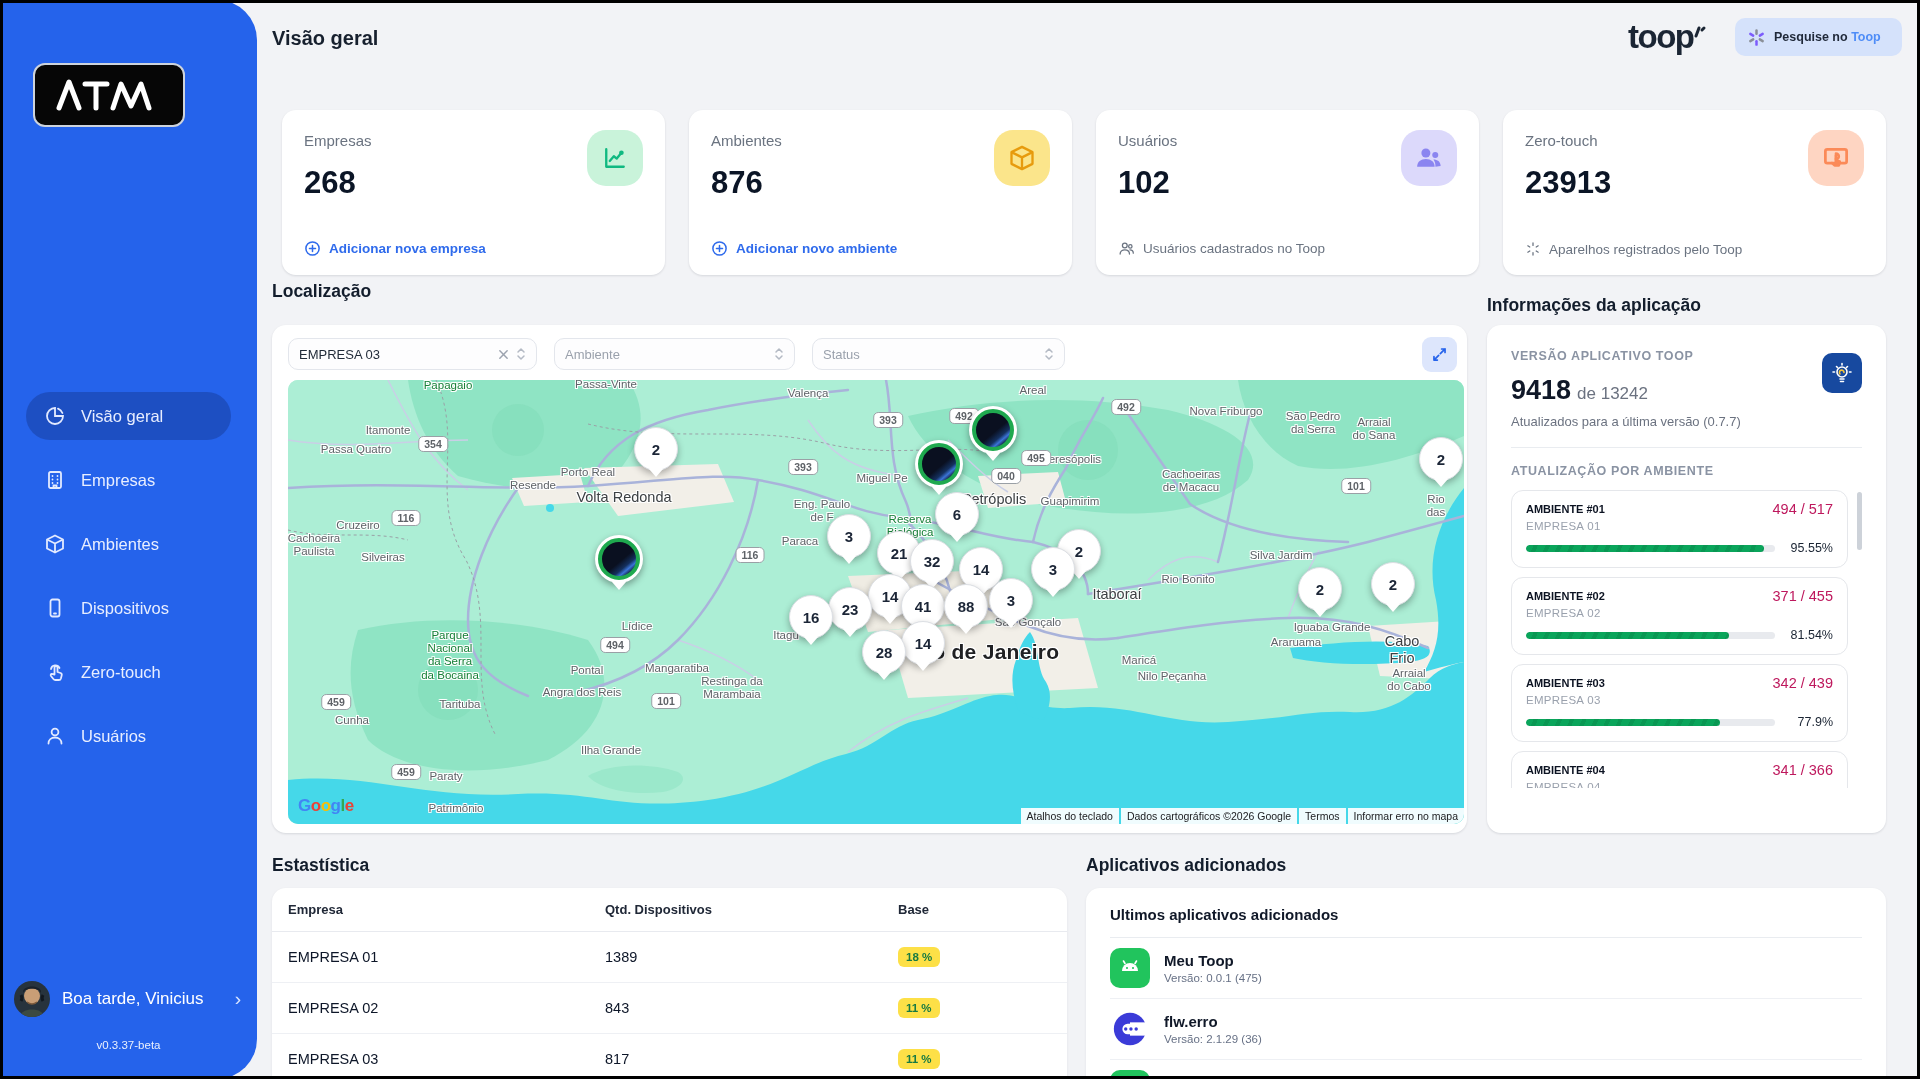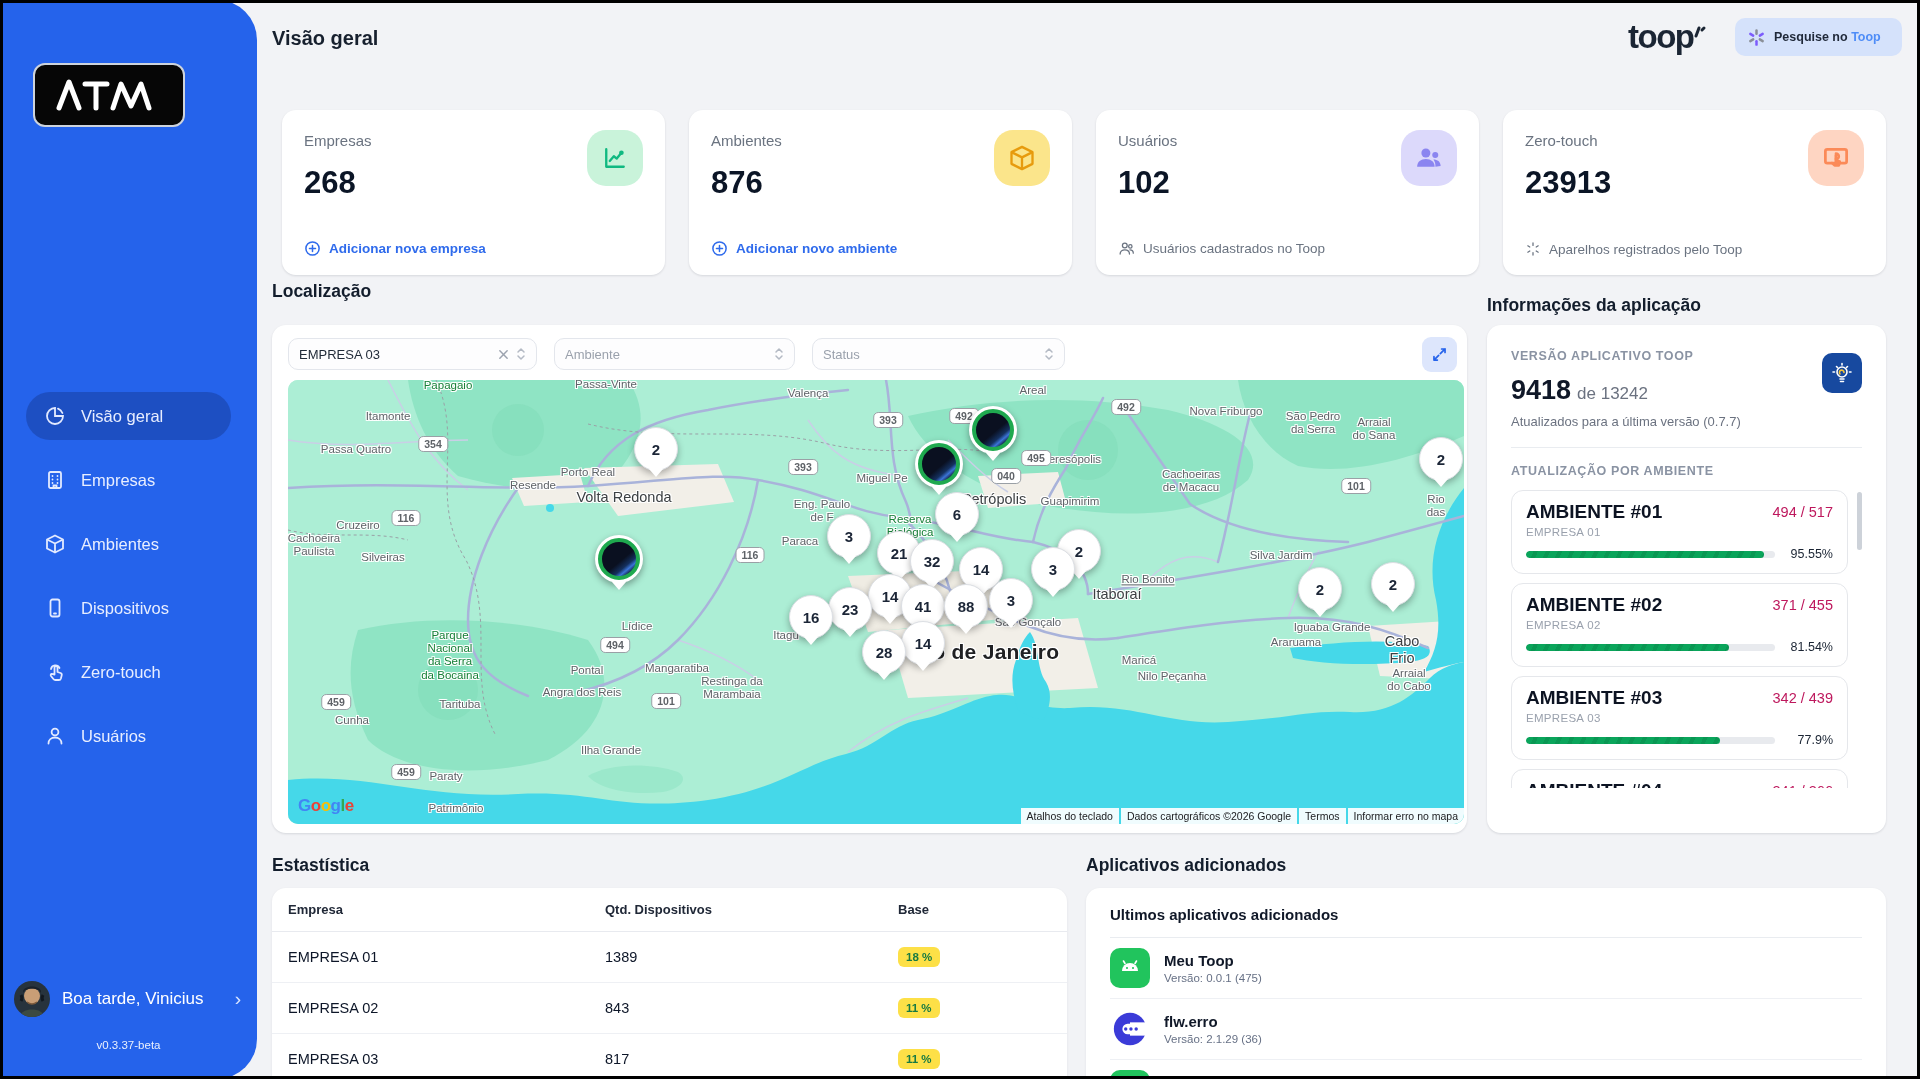--- a/index.html
+++ b/index.html
@@ -84,21 +84,21 @@
   .info-kicker{font-size:12.5px;font-weight:700;color:#8a93a3;letter-spacing:.6px;}
   .info-num{margin-top:12px;font-size:27px;font-weight:800;color:#101828;}
   .info-of{font-size:17px;font-weight:400;color:#6b7280;margin-left:6px;}
   .info-note{margin-top:8px;font-size:13px;color:#6b7280;}
   .bulb{position:absolute;right:24px;top:28px;width:40px;height:40px;border-radius:10px;background:#17499f;
     display:flex;align-items:center;justify-content:center;}
   .info-div{height:1px;background:#e9ecf0;margin:18px 0 16px;}
   .amb-list{position:relative;margin-top:12px;height:298px;overflow:hidden;}
   .amb-item{border:1px solid #e5e7eb;border-radius:12px;padding:10px 14px 12px;margin-bottom:9px;margin-right:14px;}
   .amb-top{display:flex;justify-content:space-between;align-items:center;}
-  .amb-name{font-size:19px;font-weight:700;color:#0c1322;}
+  .amb-name{font-size:11px;font-weight:700;color:#0c1322;}
   .amb-ratio{font-size:14.5px;font-weight:400;color:#be185d;}
   .amb-co{font-size:11.5px;color:#9aa1ad;margin-top:3px;letter-spacing:.3px;}
   .amb-bar{display:flex;align-items:center;gap:10px;margin-top:9px;}
   .track{flex:1;height:7px;border-radius:4px;background:#e8eaee;overflow:hidden;}
   .fill{height:100%;border-radius:4px;background:repeating-linear-gradient(115deg,#0aa55b 0 7px,#099753 7px 11px);}
   .amb-pct{font-size:12.5px;color:#1a2433;min-width:48px;text-align:right;}
   .scrollbar{position:absolute;right:0;top:2px;width:5px;height:58px;border-radius:3px;background:#cdd2d9;cursor:pointer;}
   
   .table-card{position:absolute;left:272px;top:888px;width:795px;height:240px;background:#fff;border-radius:14px 14px 0 0;
     box-shadow:0 1px 3px rgba(16,24,40,.07);overflow:hidden;}
@@ -401,21 +401,21 @@
       </g>
       <g fill="none" stroke="#9aa0a6" stroke-width="1" stroke-dasharray="3 3">
         <path d="M148,0 C176,60 140,120 178,180 C208,240 178,300 208,356"></path>
         <path d="M300,44 C380,64 460,44 540,64 C600,78 660,64 700,72"></path>
         <path d="M0,150 C40,160 80,150 120,160"></path>
       </g>
     </svg>
     <div id="map-overlays">
         <div class="map-label green" style="left: 160px; top: 6px;">Papagaio</div>
         <div class="map-label " style="left: 318px; top: 5px;">Passa-Vinte</div>
-        <div class="map-label " style="left: 100px; top: 37px;">Itamonte</div>
+        <div class="map-label " style="left: 100px; top: 51px;">Itamonte</div>
         <div class="map-label " style="left: 68px; top: 70px;">Passa Quatro</div>
         <div class="map-label " style="left: 70px; top: 146px;">Cruzeiro</div>
         <div class="map-label " style="left: 26px; top: 165px;">Cachoeira
 Paulista</div>
         <div class="map-label " style="left: 95px; top: 178px;">Silveiras</div>
         <div class="map-label " style="left: 300px; top: 93px;">Porto Real</div>
         <div class="map-label " style="left: 245px; top: 106px;">Resende</div>
         <div class="map-label md" style="left: 336px; top: 117px;">Volta Redonda</div>
         <div class="map-label " style="left: 520px; top: 14px;">Valença</div>
         <div class="map-label " style="left: 594px; top: 99px;">Miguel Pe</div>
@@ -430,21 +430,21 @@
         <div class="map-label " style="left: 784px; top: 80px;">Teresópolis</div>
         <div class="map-label " style="left: 938px; top: 32px;">Nova Friburgo</div>
         <div class="map-label " style="left: 1025px; top: 43px;">São Pedro
 da Serra</div>
         <div class="map-label " style="left: 1086px; top: 49px;">Arraial
 do Sana</div>
         <div class="map-label " style="left: 903px; top: 101px;">Cachoeiras
 de Macacu</div>
         <div class="map-label " style="left: 1148px; top: 126px;">Rio das</div>
         <div class="map-label " style="left: 993px; top: 176px;">Silva Jardim</div>
-        <div class="map-label " style="left: 860px; top: 200px; text-decoration: underline;">Rio Bonito</div>
+        <div class="map-label " style="left: 900px; top: 200px;">Rio Bonito</div>
         <div class="map-label md" style="left: 829px; top: 214px;">Itaboraí</div>
         <div class="map-label " style="left: 740px; top: 243px;">São Gonçalo</div>
         <div class="map-label xl" style="left: 697px; top: 272px;">Rio de Janeiro</div>
         <div class="map-label " style="left: 851px; top: 281px;">Maricá</div>
         <div class="map-label " style="left: 884px; top: 297px;">Nilo Peçanha</div>
         <div class="map-label " style="left: 1044px; top: 248px;">Iguaba Grande</div>
         <div class="map-label " style="left: 1008px; top: 263px;">Araruama</div>
         <div class="map-label md" style="left: 1114px; top: 270px;">Cabo Frio</div>
         <div class="map-label " style="left: 1121px; top: 300px;">Arraial
 do Cabo</div>

